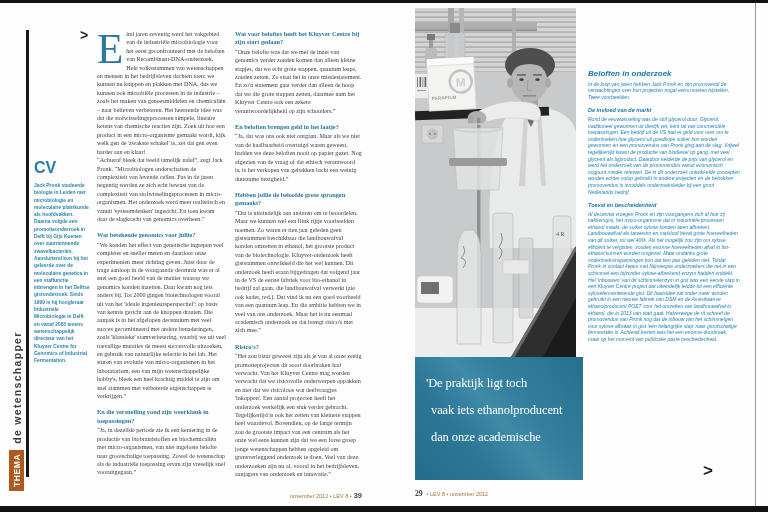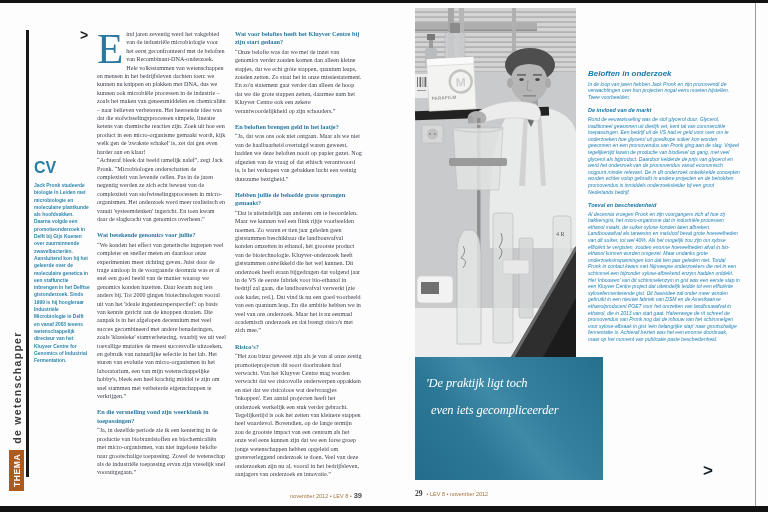--- a/index.html
+++ b/index.html
@@ -31,23 +31,23 @@
   .col p{margin:0;}
   .col p.q{color:#2878a0;font-weight:bold;font-size:6.3px;margin:8px 0 1px 0;}
   .dropcap{float:left;font-size:43px;line-height:33px;color:#2878a0;margin:2px 3px 0 0;}
 
   .footer-left{position:absolute;left:200px;top:491px;width:162px;text-align:right;
                font-family:"Liberation Sans",sans-serif;font-size:5.5px;color:#a5743c;}
   .footer-left .page{font-size:7.5px;color:#4a4a4a;font-weight:bold;margin-left:2px;}
 
   
   .photo{position:absolute;left:415px;top:8px;width:161px;height:349px;}
-  .quote{position:absolute;left:415px;top:357px;width:188px;height:123px;box-sizing:border-box;
+  .quote{position:absolute;left:415px;top:357px;width:168px;height:123px;box-sizing:border-box;
          background:linear-gradient(52deg,#246c8c 0%,#2c7897 32%,#3f8aa7 50%,#35809e 63%,#26708f 100%);
-         color:#ffffff;font-size:12.5px;line-height:27px;padding:13px 0 0 11px;overflow:hidden;font-style:italic;}
+         color:#ffffff;font-size:12.5px;line-height:27px;padding:13px 0 0 11px;overflow:hidden;}
   .quote div{white-space:nowrap;letter-spacing:-.1px;}
   .quote .ind{padding-left:5px;}
 
   .sidebar{position:absolute;left:588px;top:71px;width:152px;
            font-family:"Liberation Sans",sans-serif;color:#2383b8;font-size:5px;line-height:6.6px;}
   .sidebar .sb-title{font-size:8px;font-weight:bold;color:#1779ad;margin:0 0 3px 0;}
   .sidebar .sb-h2{font-size:5.5px;font-weight:bold;color:#1779ad;margin:7px 0 2px 0;}
   .sidebar p{margin:0;font-style:italic;}
 
   .footer-right{position:absolute;left:415px;top:489px;font-family:"Liberation Sans",sans-serif;
@@ -200,21 +200,22 @@
         <rect x="88" y="252" width="26" height="14" rx="2" fill="#e8e8e8" stroke="#c6c6c6" stroke-width="0.6"></rect>
       </g>
 
       <polygon points="161,238 161,349 96,349" fill="#2e2e2e"></polygon>
       <line x1="98" y1="349" x2="161" y2="240" stroke="#6a6a6a" stroke-width="3"></line>
       <polygon points="161,290 161,349 128,349" fill="#1b1b1b"></polygon>
     </svg>
 
     <div class="quote">
       <div>'De praktijk ligt toch</div>
-      <div class="ind">even iets gecompliceerder</div>
+      <div class="ind">vaak iets ethanolproducent</div>
+      <div class="ind">dan onze academische</div>
     </div>
 
     <div class="sidebar">
       <p class="sb-title">Beloften in onderzoek</p>
       <p>In de loop van jaren hebben Jack Pronk en zijn promovendi de verwachtingen over hun projecten nogal eens moeten bijstellen. Twee voorbeelden.</p>
       <p class="sb-h2">De invloed van de markt</p>
       <p>Rond de eeuwwisseling was de stof glycerol duur. Glycerol, traditioneel gewonnen uit dierlijk vet, kent tal van commerciële toepassingen. Een bedrijf uit de VS had er geld voor over om te onderzoeken hoe glycerol uit goedkope suiker kon worden gewonnen en een promovendus van Pronk ging aan de slag. Vrijwel tegelijkertijd kwam de productie van biodiesel op gang, met veel glycerol als bijproduct. Daardoor kelderde de prijs van glycerol en werd het onderzoek van de promovendus vanuit economisch oogpunt minder relevant. De in dit onderzoek ontwikkelde concepten worden echter volop gebruikt in andere projecten en de betrokken promovendus is inmiddels onderzoeksleider bij een groot Nederlands bedrijf.</p>
       <p class="sb-h2">Toeval en bescheidenheid</p>
       <p>Al decennia vroegen Pronk en zijn voorgangers zich af hoe zij bakkersgist, het micro-organisme dat in industriële processen ethanol maakt, de suiker xylose konden laten afbreken. Landbouwafval als tarwestro en maïsloof bevat grote hoeveelheden van dit suiker, tot wel 40%. Als het mogelijk zou zijn om xylose efficiënt te vergisten, zouden enorme hoeveelheden afval in bio-ethanol kunnen worden omgezet. Maar ondanks grote onderzoeksinspanningen kon dat tien jaar geleden niet. Totdat Pronk in contact kwam met Nijmeegse onderzoekers die net in een schimmel een bijzonder xylose-afbrekend enzym hadden ontdekt. Het 'inbouwen' van dit schimmelenzym in gist was een eerste stap in een Kluyver Centre project dat uiteindelijk leidde tot een efficiënte xylosefermenterende gist. Dit basisidee zal onder meer worden gebruikt in een nieuwe fabriek van DSM en de Amerikaanse ethanolproducent POET voor het omzetten van landbouwafval in ethanol, die in 2013 van start gaat. Halverwege de rit schreef de promovendus van Pronk nog dat de inbouw van het schimmelgen voor xylose-afbraak in gist 'een belangrijke stap' naar grootschalige fermentatie is. Achteraf bezien was het een enorme doorbraak, maar op het moment van publicatie paste bescheidenheid.</p>
     </div>

